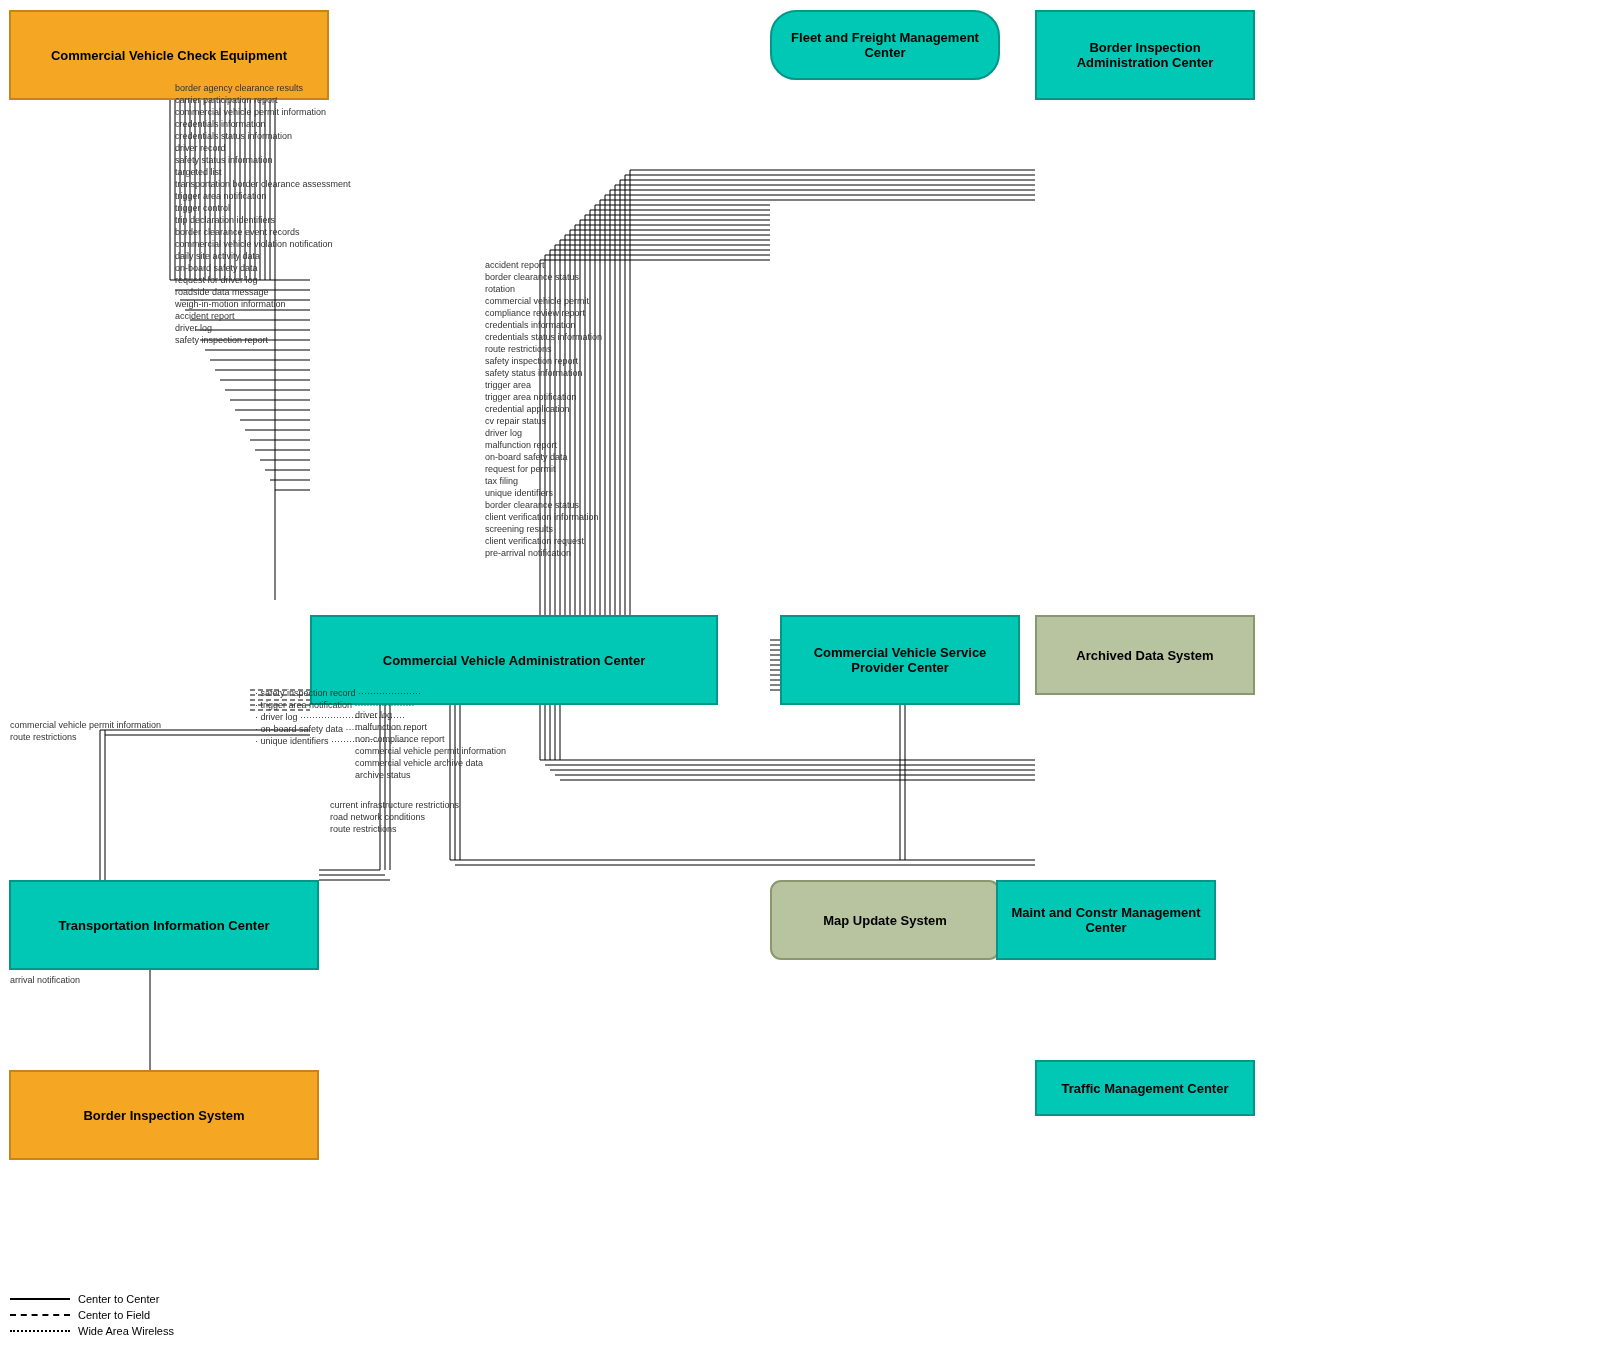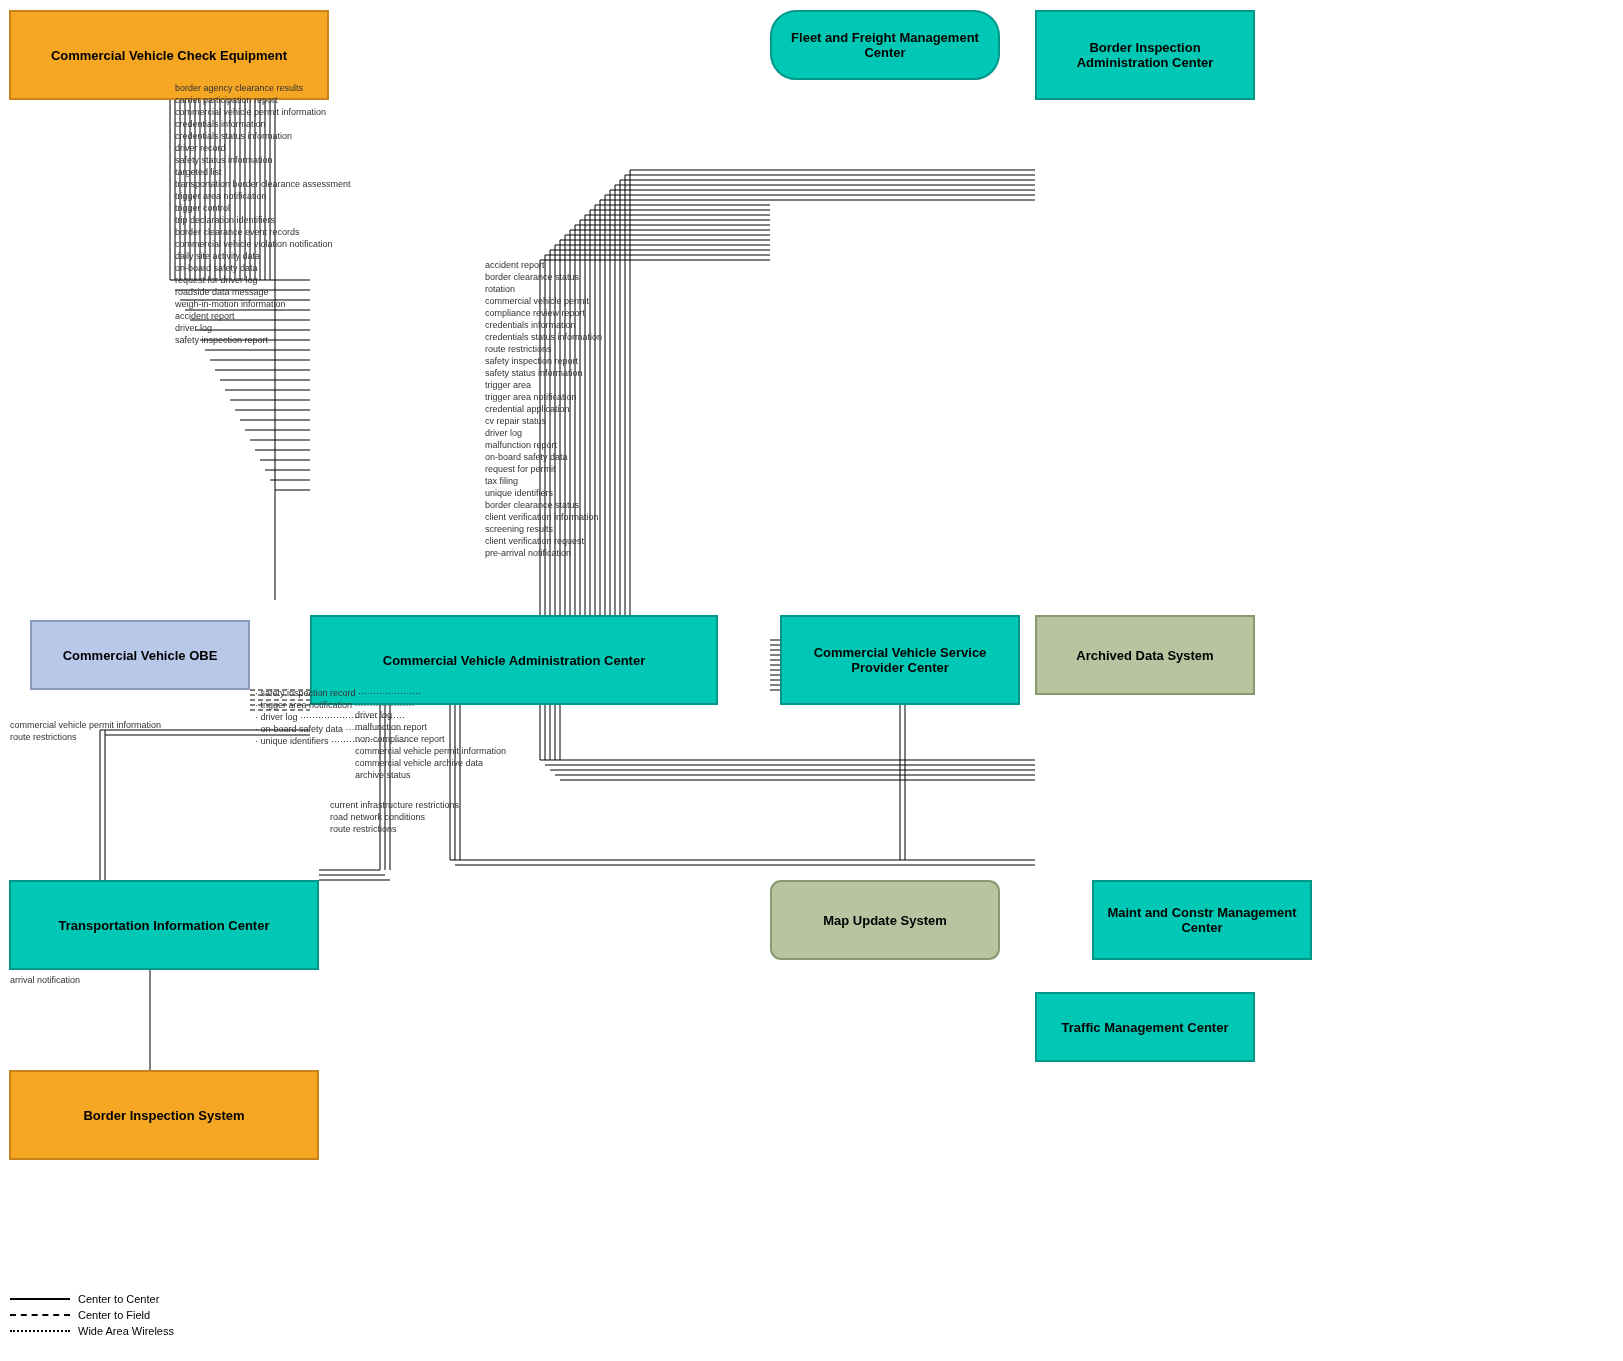--- a/index.html
+++ b/index.html
@@ -241,23 +241,20 @@
   </div>
 
   <div class="node node-teal" style="left:770px; top:10px; width:230px; height:70px;border-radius:26px;">
     <span>Fleet and Freight Management Center</span>
   </div>
 
   <div class="node node-teal" style="left:1035px; top:10px; width:220px; height:90px;">
     <span>Border Inspection Administration Center</span>
   </div>
 
-  <div class="node node-blue" style="left:30px; top:620px; width:220px; height:70px;">
-    <span>Commercial Vehicle OBE</span>
-  </div>
 
   <div class="node node-teal" style="left:310px; top:615px; width:408px; height:90px;">
     <span>Commercial Vehicle Administration Center</span>
   </div>
 
   <div class="node node-teal" style="left:780px; top:615px; width:240px; height:90px;">
     <span>Commercial Vehicle Service Provider Center</span>
   </div>
 
   <div class="node node-olive" style="left:1035px; top:615px; width:220px; height:80px;">
@@ -269,25 +266,25 @@
   </div>
 
   <div class="node node-orange" style="left:9px; top:1070px; width:310px; height:90px;">
     <span>Border Inspection System</span>
   </div>
 
   <div class="node node-olive" style="left:770px; top:880px; width:230px; height:80px;border-radius:11px;">
     <span>Map Update System</span>
   </div>
 
-  <div class="node node-teal" style="left:1092px; top:880px; width:220px; height:80px;">
+  <div class="node node-teal" style="left:996px; top:880px; width:220px; height:80px;">
     <span>Maint and Constr Management Center</span>
   </div>
 
-  <div class="node node-teal" style="left:1035px; top:992px; width:220px; height:70px;align-items:center;">
+  <div class="node node-teal" style="left:1035px; top:1060px; width:220px; height:56px;align-items:center;">
     <span>Traffic Management Center</span>
   </div>
 
   <div style="position:absolute; left:175px; top:83px;">
     <div class="flow-label" style="top:0px">border agency clearance results</div>
     <div class="flow-label" style="top:12px">carrier participation report</div>
     <div class="flow-label" style="top:24px">commercial vehicle permit information</div>
     <div class="flow-label" style="top:36px">credentials information</div>
     <div class="flow-label" style="top:48px">credentials status information</div>
     <div class="flow-label" style="top:60px">driver record</div>

